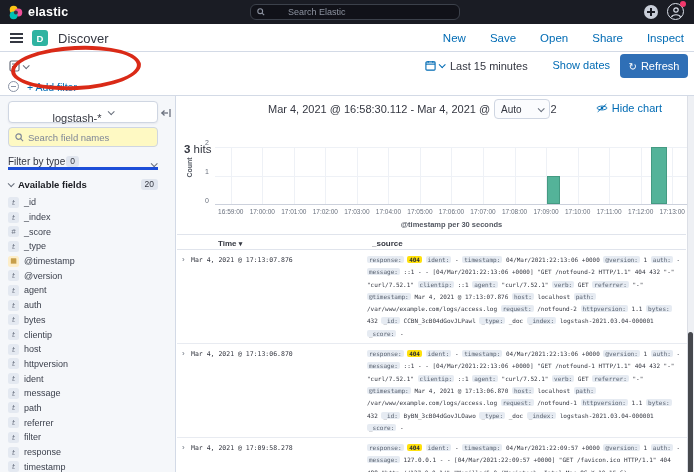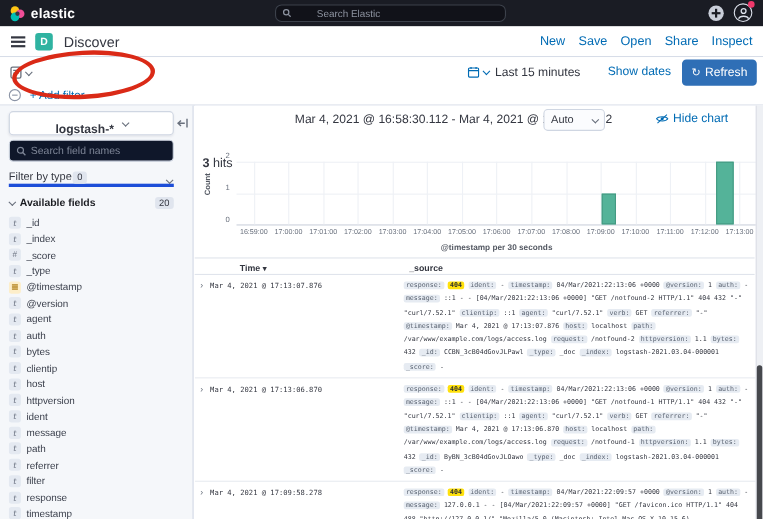--- a/index.html
+++ b/index.html
@@ -19,21 +19,21 @@
   .avatar { position:absolute; right:10px; top:3px; width:17px; height:17px; border-radius:50%; border:1.3px solid #dbe0ea; }
   .avatar svg { position:absolute; left:1.5px; top:1.5px; }
   .notif-dot { position:absolute; right:8px; top:1px; width:6px; height:6px; border-radius:50%; background:#f0386b; }
 
   
   .appbar { position:absolute; left:0; top:24px; width:694px; height:28px; background:#fff; border-bottom:1px solid #d3dae6; }
   .burger { position:absolute; left:10px; top:9px; width:13px; }
   .burger div { height:1.6px; background:#343741; margin-bottom:2.6px; }
   .app-badge { position:absolute; left:32px; top:6px; width:16px; height:16px; border-radius:3px; background:#2fb3a1; color:#fff; font-size:9.5px; font-weight:bold; display:flex; align-items:center; justify-content:center; }
   .app-title { position:absolute; left:58px; top:7px; font-size:13px; color:#343741; }
-  .app-actions { position:absolute; right:10px; top:8px; display:flex; gap:12px; }
+  .app-actions { position:absolute; right:10px; top:8px; display:flex; gap:24px; }
   .appbar-link { color:#006bb4; font-size:11.5px; text-decoration:none; cursor:pointer; }
 
   
   .querybar { position:absolute; left:0; top:52px; width:694px; height:28px; background:#fff; }
   .sq-btn { position:absolute; left:9px; top:8px; display:flex; align-items:center; gap:3px; color:#69707d; }
   .q-input { position:absolute; left:36px; top:3px; width:382px; height:22px; border:1px solid #d9dfe9; border-radius:2px; background:#fff; display:flex; align-items:center; }
   .q-text { font-family:"DejaVu Sans Mono", monospace; font-size:10px; color:#343741; padding-left:9px; }
   .kql { position:absolute; right:7px; top:4px; font-size:10px; color:#006bb4; }
   .dp-btn { position:absolute; left:425px; top:8px; display:flex; align-items:center; gap:3px; color:#006bb4; }
   .time-range { position:absolute; left:450px; top:8px; font-size:11px; color:#343741; }
@@ -43,23 +43,23 @@
 
   
   .filterrow { position:absolute; left:0; top:80px; width:694px; height:16px; background:#fff; border-bottom:1px solid #d3dae6; }
   .filter-circle { position:absolute; left:8px; top:1px; width:11px; height:11px; border:1.2px solid #8a93a5; border-radius:50%; }
   .filter-circle::before { content:""; position:absolute; left:2px; top:4px; width:5px; height:1.2px; background:#8a93a5; }
   .add-filter { position:absolute; left:27px; top:1px; font-size:10.5px; color:#006bb4; cursor:pointer; }
 
   
   .sidebar { position:absolute; left:0; top:96px; width:176px; bottom:0; background:#f5f7fa; border-right:1px solid #d3dae6; }
   .pattern-btn { position:absolute; left:8px; top:5px; width:150px; height:22px; background:#fff; border:1px solid #cfd6e2; border-radius:4px; box-shadow:0 1px 2px rgba(60,70,90,.08); display:flex; align-items:center; justify-content:center; gap:7px; cursor:pointer; }
-  .pattern-label { font-size:11px; font-weight:bold; color:#343741;margin-top:12px; }
+  .pattern-label { font-size:11px; font-weight:normal; color:#343741;margin-top:12px; }
   .collapse-btn { position:absolute; left:161px; top:8px; color:#69707d; cursor:pointer; }
-  .fsearch { position:absolute; left:8px; top:31px; width:150px; height:20px; background:#0f172a; border:1px solid #cfd6e2; border-radius:4px; display:flex; align-items:center; gap:4px; padding:0 6px; }
+  .fsearch { position:absolute; left:8px; top:31px; width:150px; height:20px; background:#fef9c3; border:1px solid #cfd6e2; border-radius:4px; display:flex; align-items:center; gap:4px; padding:0 6px; }
   .fsearch span { font-size:9.5px; color:#7e8697; }
   .ftype { position:absolute; left:8px; top:56px; width:150px; height:18px; display:flex; align-items:flex-end; gap:1px; border-bottom:3px solid #1d4ed8; cursor:pointer; }
   .ftype-label { font-size:10px; color:#343741; }
   .pill { background:#e0e5ee; color:#343741; border-radius:3px; font-size:8.5px; padding:0 4px; line-height:11px; }
   .ftype .chev { margin-left:auto; margin-right:2px; }
   .avail-hdr { position:absolute; left:8px; top:83px; width:150px; display:flex; align-items:center; gap:5px; cursor:pointer; }
   .avail-label { font-size:9.5px; font-weight:bold; color:#1a1c21; }
   .avail-hdr .pill { margin-left:auto; }
   .fields { position:absolute; left:8px; top:99px; right:2px; bottom:0; overflow:hidden; }
   .field-item { display:flex; align-items:center; gap:5px; height:14.7px; cursor:pointer; }

